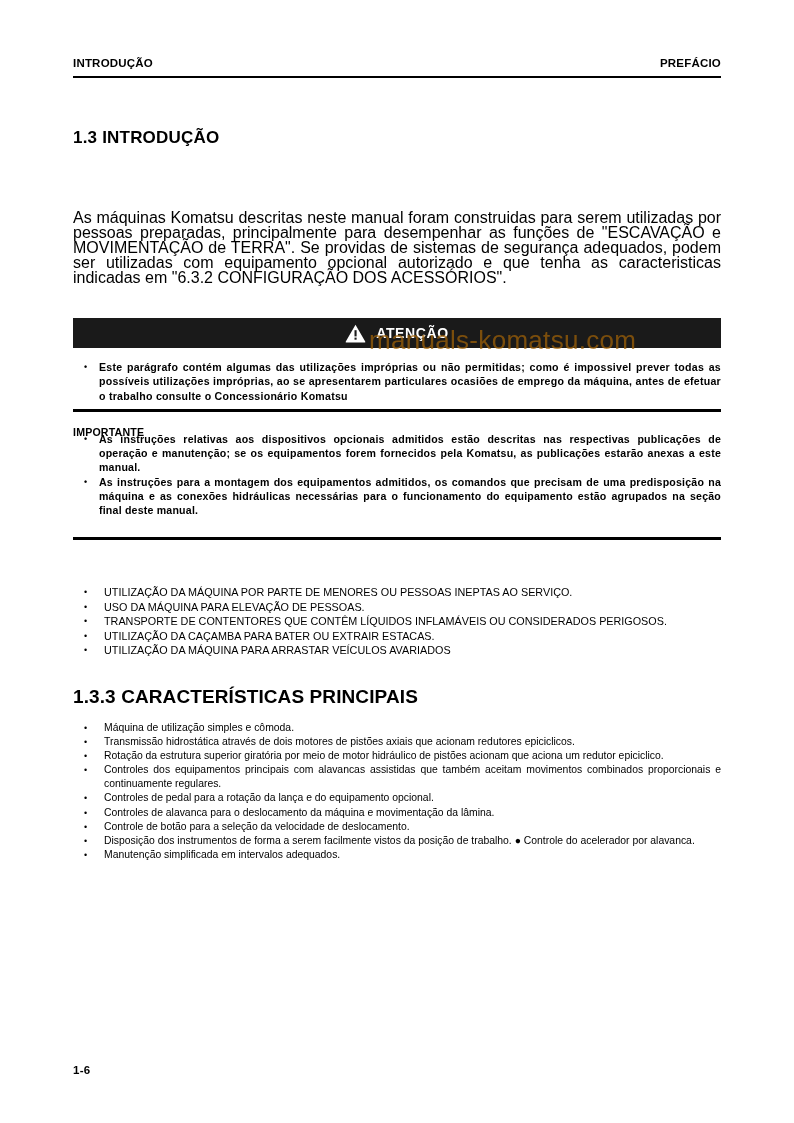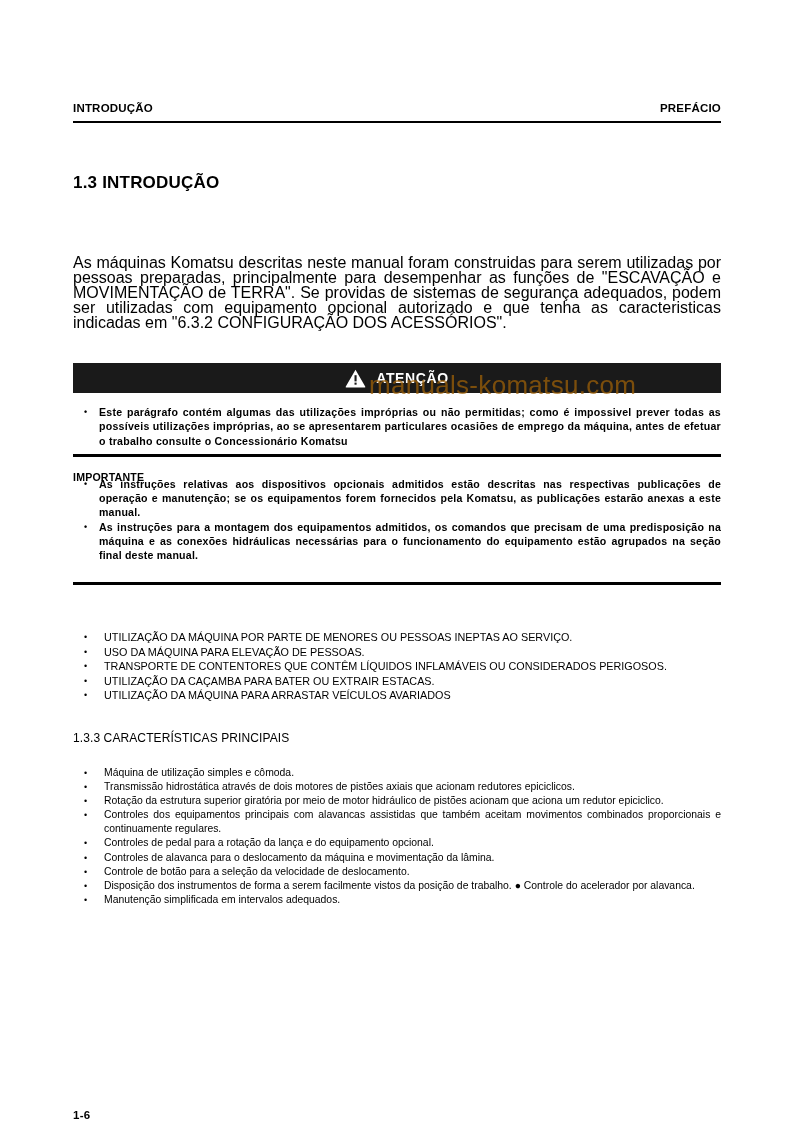--- a/index.html
+++ b/index.html
@@ -17,21 +17,20 @@
     height: 1123px;
     background: #ffffff;
     overflow: hidden;
   }
   .content {
     position: absolute;
     left: 73px;
     top: 0;
     width: 648px;
     height: 828px;
-    margin-top: 45px;
   }
 
   
   .runhead {
     position: absolute;
     top: 57px;
     left: 0;
     width: 648px;
     display: flex;
     justify-content: space-between;
@@ -71,22 +70,22 @@
     left: 0;
     top: 285px;
     font-size: 15.5px;
     font-weight: normal;
     letter-spacing: 0.1px;
   }
   .h2c {
     position: absolute;
     left: 0;
     top: 686px;
-    font-size: 12px;
-    font-weight: normal;
+    font-size: 19px;
+    font-weight: bold;
     letter-spacing: 0.1px;
     text-align: right;
   }
 
   
   .para {
     position: absolute;
     left: 0;
     width: 648px;
     font-size: 16px;

